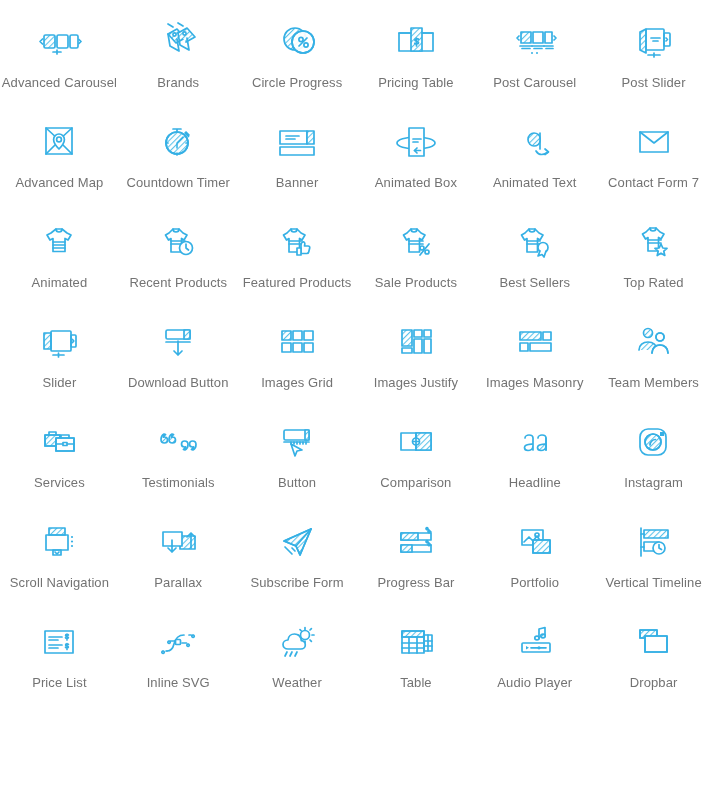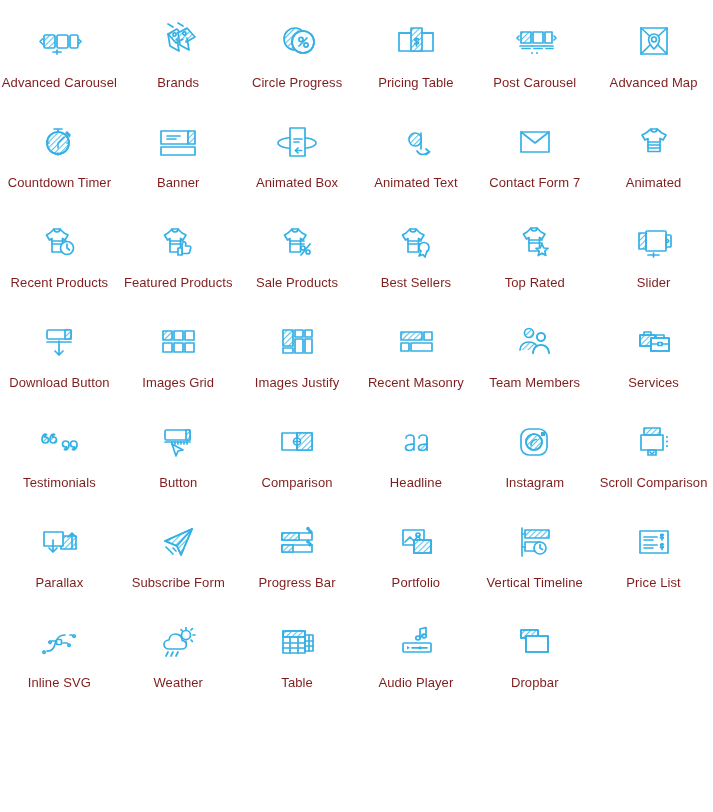--- a/index.html
+++ b/index.html
@@ -29,21 +29,21 @@
   }
   .ico{
     width:60px;height:48px;
     display:flex;align-items:center;justify-content:center;
   }
   .ico svg{display:block;}
   .lbl{
     margin-top:9px;
     font-size:13px;
     line-height:15px;
-    color:#7f1d1d;
+    color:#737373;
     text-align:center;
     white-space:nowrap;
     letter-spacing:0.1px;
   }
 </style>
 </head>
 <body>
 
 <svg width="0" height="0" style="position:absolute" aria-hidden="true">
   <defs>
@@ -118,20 +118,33 @@
           <path d="M5 18l2-2M5 18l2 2M44 18l-2-2M44 18l-2 2"></path>
           <circle cx="20" cy="33" r="1" fill="#35b0e5" stroke="none"></circle>
           <circle cx="25" cy="33" r="1" fill="#35b0e5" stroke="none"></circle>
         </svg>
       </div>
       <div class="lbl">Post Carousel</div>
     </div>
     <div class="cell">
       <div class="ico">
         <svg width="46" height="44" viewBox="0 0 46 44" fill="none" stroke="#35b0e5" stroke-width="1.7" stroke-linecap="round" stroke-linejoin="round">
+          <path d="M9 12l6-3v24l-6-3z" fill="url(#hatch)"></path>
+          <rect x="15" y="9" width="18" height="21" rx="1"></rect>
+          <rect x="33" y="13" width="6" height="13" rx="1"></rect>
+          <path d="M35 18l1.5 1.5L35 21"></path>
+          <path d="M20 18h9M22 21h5"></path>
+          <path d="M17 35h12M23 33v4"></path>
+        </svg>
+      </div>
+      <div class="lbl">Post Slider</div>
+    </div>
+    <div class="cell">
+      <div class="ico">
+        <svg width="46" height="44" viewBox="0 0 46 44" fill="none" stroke="#35b0e5" stroke-width="1.7" stroke-linecap="round" stroke-linejoin="round">
           <rect x="10" y="8" width="26" height="26"></rect>
           <path d="M10 8l13 12 13-12M10 34l9-9M36 34l-9-9"></path>
           <path d="M23 14c-3 0-5.4 2.4-5.4 5.4 0 4 5.4 9.6 5.4 9.6s5.4-5.6 5.4-9.6c0-3-2.4-5.4-5.4-5.4z" fill="#fff"></path>
           <circle cx="23" cy="19.4" r="2.4"></circle>
         </svg>
       </div>
       <div class="lbl">Advanced Map</div>
     </div>
     <div class="cell">
       <div class="ico">
@@ -310,21 +323,21 @@
     </div>
     <div class="cell">
       <div class="ico">
         <svg width="46" height="44" viewBox="0 0 46 44" fill="none" stroke="#35b0e5" stroke-width="1.7" stroke-linecap="round" stroke-linejoin="round">
           <rect x="8" y="12" width="21" height="8" fill="url(#hatch)"></rect>
           <rect x="31" y="12" width="8" height="8"></rect>
           <rect x="8" y="23" width="8" height="8"></rect>
           <rect x="18" y="23" width="21" height="8"></rect>
         </svg>
       </div>
-      <div class="lbl">Recent Masonry</div>
+      <div class="lbl">Images Masonry</div>
     </div>
     <div class="cell">
       <div class="ico">
         <svg width="46" height="44" viewBox="0 0 46 44" fill="none" stroke="#35b0e5" stroke-width="1.7" stroke-linecap="round" stroke-linejoin="round">
           <circle cx="17" cy="13" r="4.5" fill="url(#hatch)"></circle>
           <path d="M8 30c0-5 4-8 9-8s9 3 9 8" fill="url(#hatch)"></path>
           <circle cx="29" cy="17" r="4" fill="#fff"></circle>
           <path d="M21 33c0-5 3.6-8 8-8s8 3 8 8" fill="#fff"></path>
           <path d="M21 33c0-5 3.6-8 8-8s8 3 8 8"></path>
           <circle cx="29" cy="17" r="4"></circle>
@@ -410,21 +423,21 @@
         <svg width="46" height="44" viewBox="0 0 46 44" fill="none" stroke="#35b0e5" stroke-width="1.7" stroke-linecap="round" stroke-linejoin="round">
           <rect x="13" y="8" width="16" height="7" fill="url(#hatch)"></rect>
           <rect x="10" y="15" width="22" height="15"></rect>
           <path d="M17 30h8v5h-8z"></path>
           <path d="M19 32l2 2 2-2"></path>
           <circle cx="36" cy="17" r="1.1" fill="#35b0e5" stroke="none"></circle>
           <circle cx="36" cy="21.5" r="1.1" fill="#35b0e5" stroke="none"></circle>
           <circle cx="36" cy="26" r="1.1" fill="#35b0e5" stroke="none"></circle>
         </svg>
       </div>
-      <div class="lbl">Scroll Comparison</div>
+      <div class="lbl">Scroll Navigation</div>
     </div>
     <div class="cell">
       <div class="ico">
         <svg width="46" height="44" viewBox="0 0 46 44" fill="none" stroke="#35b0e5" stroke-width="1.7" stroke-linecap="round" stroke-linejoin="round">
           <rect x="25" y="16" width="15" height="13" fill="url(#hatch)"></rect>
           <rect x="8" y="12" width="19" height="14" fill="#fff"></rect>
           <path d="M17 20v12M13 28l4 4 4-4"></path>
           <path d="M36 28V13M32 17l4-4 4 4"></path>
         </svg>
       </div>

